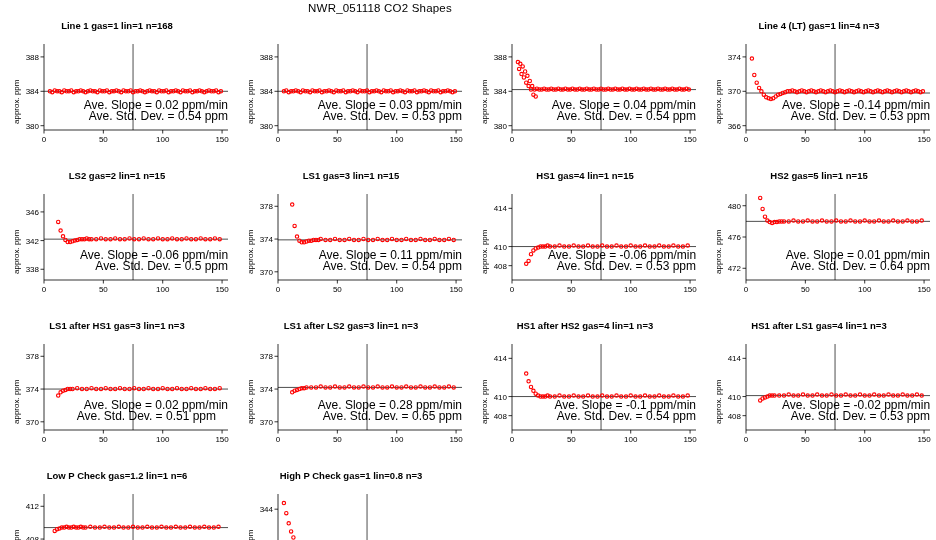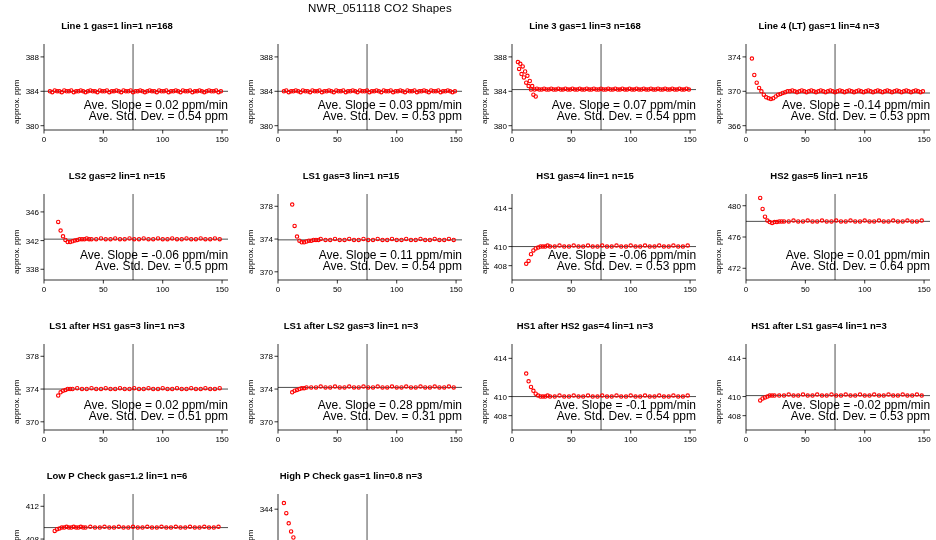--- a/index.html
+++ b/index.html
@@ -254,21 +254,20 @@
           <circle cx="216.1" cy="73.3" r="1.7" fill="none" stroke="#FF0000" stroke-width="1.1"></circle>
           <circle cx="218.5" cy="74.2" r="1.7" fill="none" stroke="#FF0000" stroke-width="1.1"></circle>
           <circle cx="220.9" cy="73.3" r="1.7" fill="none" stroke="#FF0000" stroke-width="1.1"></circle>
         </svg>
       </div>
       <div class="ylab" style="left: 12px; top: 106px;">approx. ppm</div>
       <div class="annot" style="left: 80px; width: 148px; top: 80px;">Ave. Slope =  0.03  ppm/min</div>
       <div class="annot" style="left: 80px; width: 148px; top: 91px;">Ave. Std. Dev. =  0.53  ppm</div>
     </div>
     <div class="panel" style="left: 468px; top: 0px;">
-      <div class="panel-title">Line 3 gas=1 lin=3 n=168</div>
       <div class="plotwrap">
         <svg width="234" height="138" viewBox="0 0 234 138">
           <line x1="44" y1="26" x2="44" y2="112" stroke="#000" stroke-width="0.8"></line>
           <line x1="44" y1="112" x2="228" y2="112" stroke="#000" stroke-width="0.8"></line>
           <line x1="44" y1="112" x2="44" y2="115.5" stroke="#000" stroke-width="0.8"></line>
           <text x="44" y="124" font-size="8" text-anchor="middle" font-family="Liberation Sans, sans-serif">0</text>
           <line x1="103.35483870967741" y1="112" x2="103.35483870967741" y2="115.5" stroke="#000" stroke-width="0.8"></line>
           <text x="103.35483870967741" y="124" font-size="8" text-anchor="middle" font-family="Liberation Sans, sans-serif">50</text>
           <line x1="162.70967741935482" y1="112" x2="162.70967741935482" y2="115.5" stroke="#000" stroke-width="0.8"></line>
           <text x="162.70967741935482" y="124" font-size="8" text-anchor="middle" font-family="Liberation Sans, sans-serif">100</text>
@@ -359,21 +358,21 @@
           <circle cx="206.6" cy="71.6" r="1.7" fill="none" stroke="#FF0000" stroke-width="1.1"></circle>
           <circle cx="209.0" cy="71.6" r="1.7" fill="none" stroke="#FF0000" stroke-width="1.1"></circle>
           <circle cx="211.4" cy="70.7" r="1.7" fill="none" stroke="#FF0000" stroke-width="1.1"></circle>
           <circle cx="213.8" cy="71.6" r="1.7" fill="none" stroke="#FF0000" stroke-width="1.1"></circle>
           <circle cx="216.1" cy="71.6" r="1.7" fill="none" stroke="#FF0000" stroke-width="1.1"></circle>
           <circle cx="218.5" cy="70.7" r="1.7" fill="none" stroke="#FF0000" stroke-width="1.1"></circle>
           <circle cx="220.9" cy="71.6" r="1.7" fill="none" stroke="#FF0000" stroke-width="1.1"></circle>
         </svg>
       </div>
       <div class="ylab" style="left: 12px; top: 106px;">approx. ppm</div>
-      <div class="annot" style="left: 80px; width: 148px; top: 80px;">Ave. Slope =  0.07  ppm/min</div>
+      <div class="annot" style="left: 80px; width: 148px; top: 80px;">Ave. Slope =  0.04  ppm/min</div>
       <div class="annot" style="left: 80px; width: 148px; top: 91px;">Ave. Std. Dev. =  0.54  ppm</div>
     </div>
     <div class="panel" style="left: 702px; top: 0px;">
       <div class="panel-title">Line 4 (LT) gas=1 lin=4 n=3</div>
       <div class="plotwrap">
         <svg width="234" height="138" viewBox="0 0 234 138">
           <line x1="44" y1="26" x2="44" y2="112" stroke="#000" stroke-width="0.8"></line>
           <line x1="44" y1="112" x2="228" y2="112" stroke="#000" stroke-width="0.8"></line>
           <line x1="44" y1="112" x2="44" y2="115.5" stroke="#000" stroke-width="0.8"></line>
           <text x="44" y="124" font-size="8" text-anchor="middle" font-family="Liberation Sans, sans-serif">0</text>
@@ -802,21 +801,21 @@
           <circle cx="195.9" cy="71.0" r="1.7" fill="none" stroke="#FF0000" stroke-width="1.1"></circle>
           <circle cx="200.7" cy="71.0" r="1.7" fill="none" stroke="#FF0000" stroke-width="1.1"></circle>
           <circle cx="205.4" cy="70.2" r="1.7" fill="none" stroke="#FF0000" stroke-width="1.1"></circle>
           <circle cx="210.2" cy="71.0" r="1.7" fill="none" stroke="#FF0000" stroke-width="1.1"></circle>
           <circle cx="214.9" cy="71.0" r="1.7" fill="none" stroke="#FF0000" stroke-width="1.1"></circle>
           <circle cx="219.7" cy="70.2" r="1.7" fill="none" stroke="#FF0000" stroke-width="1.1"></circle>
         </svg>
       </div>
       <div class="ylab" style="left: 12px; top: 106px;">approx. ppm</div>
       <div class="annot" style="left: 80px; width: 148px; top: 80px;">Ave. Slope =  0.02  ppm/min</div>
-      <div class="annot" style="left: 80px; width: 148px; top: 91px;">Ave. Std. Dev. =  0.51  ppm</div>
+      <div class="annot" style="left: 68px; width: 148px; top: 91px;">Ave. Std. Dev. =  0.51  ppm</div>
     </div>
     <div class="panel" style="left: 234px; top: 300px;">
       <div class="panel-title">LS1 after LS2 gas=3 lin=1 n=3</div>
       <div class="plotwrap">
         <svg width="234" height="138" viewBox="0 0 234 138">
           <line x1="44" y1="26" x2="44" y2="112" stroke="#000" stroke-width="0.8"></line>
           <line x1="44" y1="112" x2="228" y2="112" stroke="#000" stroke-width="0.8"></line>
           <line x1="44" y1="112" x2="44" y2="115.5" stroke="#000" stroke-width="0.8"></line>
           <text x="44" y="124" font-size="8" text-anchor="middle" font-family="Liberation Sans, sans-serif">0</text>
           <line x1="103.35483870967741" y1="112" x2="103.35483870967741" y2="115.5" stroke="#000" stroke-width="0.8"></line>
@@ -868,21 +867,21 @@
           <circle cx="195.9" cy="69.4" r="1.7" fill="none" stroke="#FF0000" stroke-width="1.1"></circle>
           <circle cx="200.7" cy="68.6" r="1.7" fill="none" stroke="#FF0000" stroke-width="1.1"></circle>
           <circle cx="205.4" cy="69.4" r="1.7" fill="none" stroke="#FF0000" stroke-width="1.1"></circle>
           <circle cx="210.2" cy="69.4" r="1.7" fill="none" stroke="#FF0000" stroke-width="1.1"></circle>
           <circle cx="214.9" cy="68.6" r="1.7" fill="none" stroke="#FF0000" stroke-width="1.1"></circle>
           <circle cx="219.7" cy="69.4" r="1.7" fill="none" stroke="#FF0000" stroke-width="1.1"></circle>
         </svg>
       </div>
       <div class="ylab" style="left: 12px; top: 106px;">approx. ppm</div>
       <div class="annot" style="left: 80px; width: 148px; top: 80px;">Ave. Slope =  0.28  ppm/min</div>
-      <div class="annot" style="left: 80px; width: 148px; top: 91px;">Ave. Std. Dev. =  0.31  ppm</div>
+      <div class="annot" style="left: 80px; width: 148px; top: 91px;">Ave. Std. Dev. =  0.65  ppm</div>
     </div>
     <div class="panel" style="left: 468px; top: 300px;">
       <div class="panel-title">HS1 after HS2 gas=4 lin=1 n=3</div>
       <div class="plotwrap">
         <svg width="234" height="138" viewBox="0 0 234 138">
           <line x1="44" y1="26" x2="44" y2="112" stroke="#000" stroke-width="0.8"></line>
           <line x1="44" y1="112" x2="228" y2="112" stroke="#000" stroke-width="0.8"></line>
           <line x1="44" y1="112" x2="44" y2="115.5" stroke="#000" stroke-width="0.8"></line>
           <text x="44" y="124" font-size="8" text-anchor="middle" font-family="Liberation Sans, sans-serif">0</text>
           <line x1="103.35483870967741" y1="112" x2="103.35483870967741" y2="115.5" stroke="#000" stroke-width="0.8"></line>

